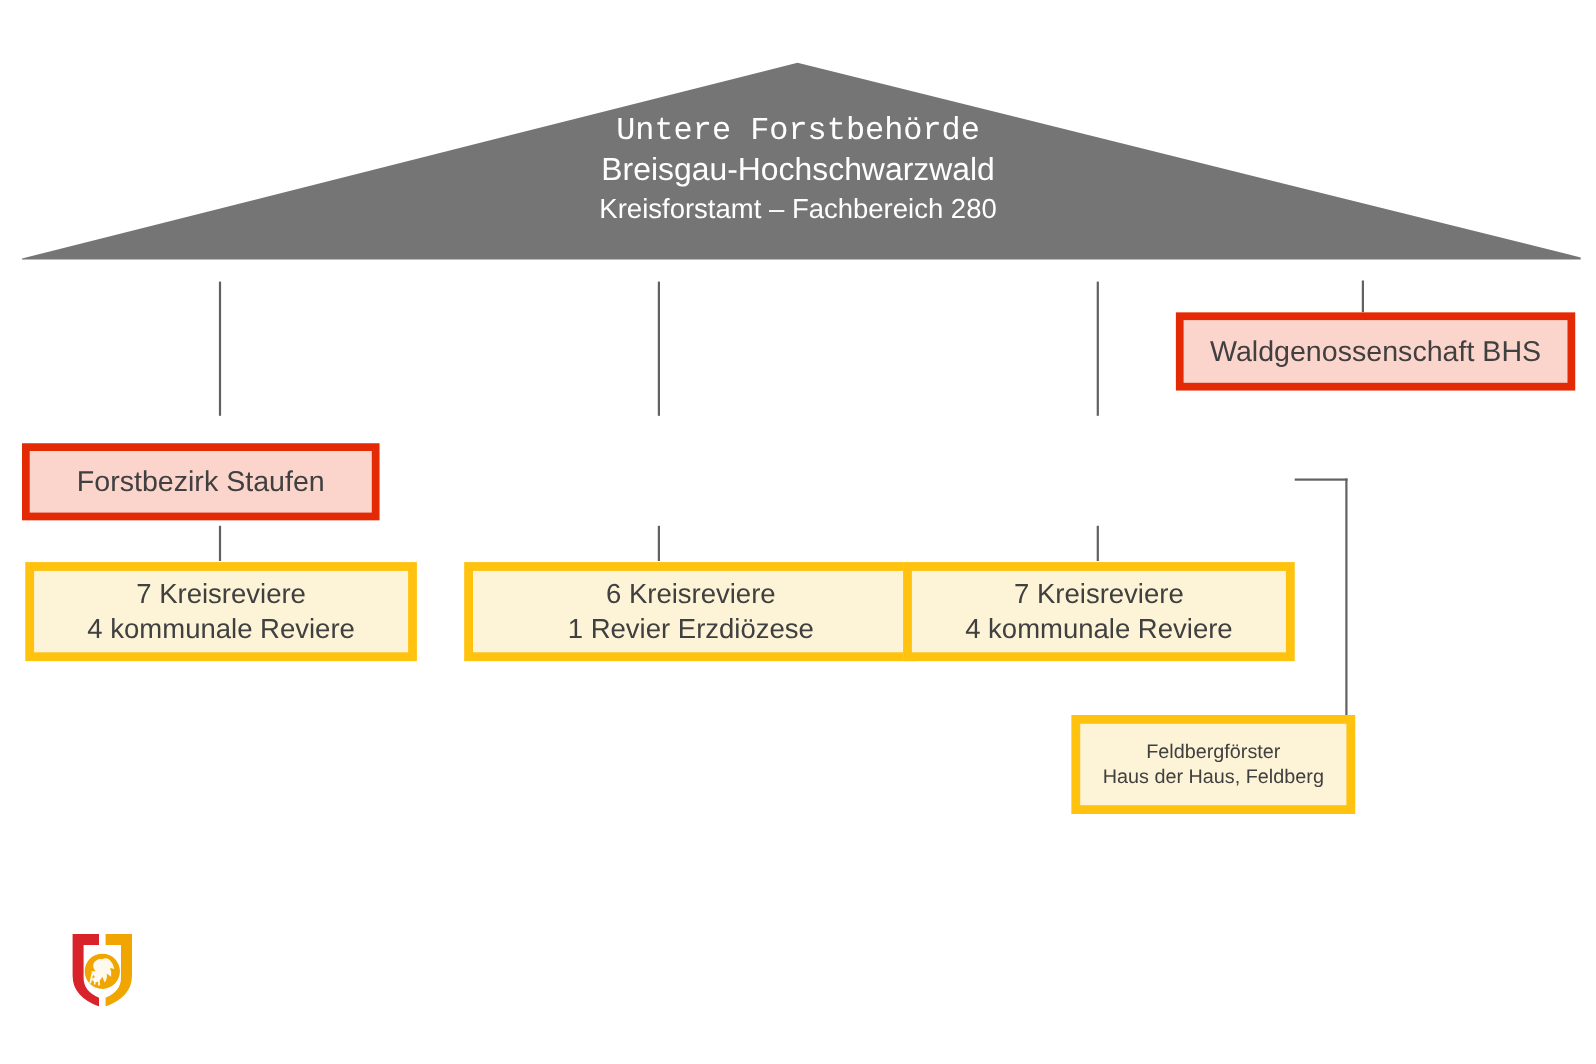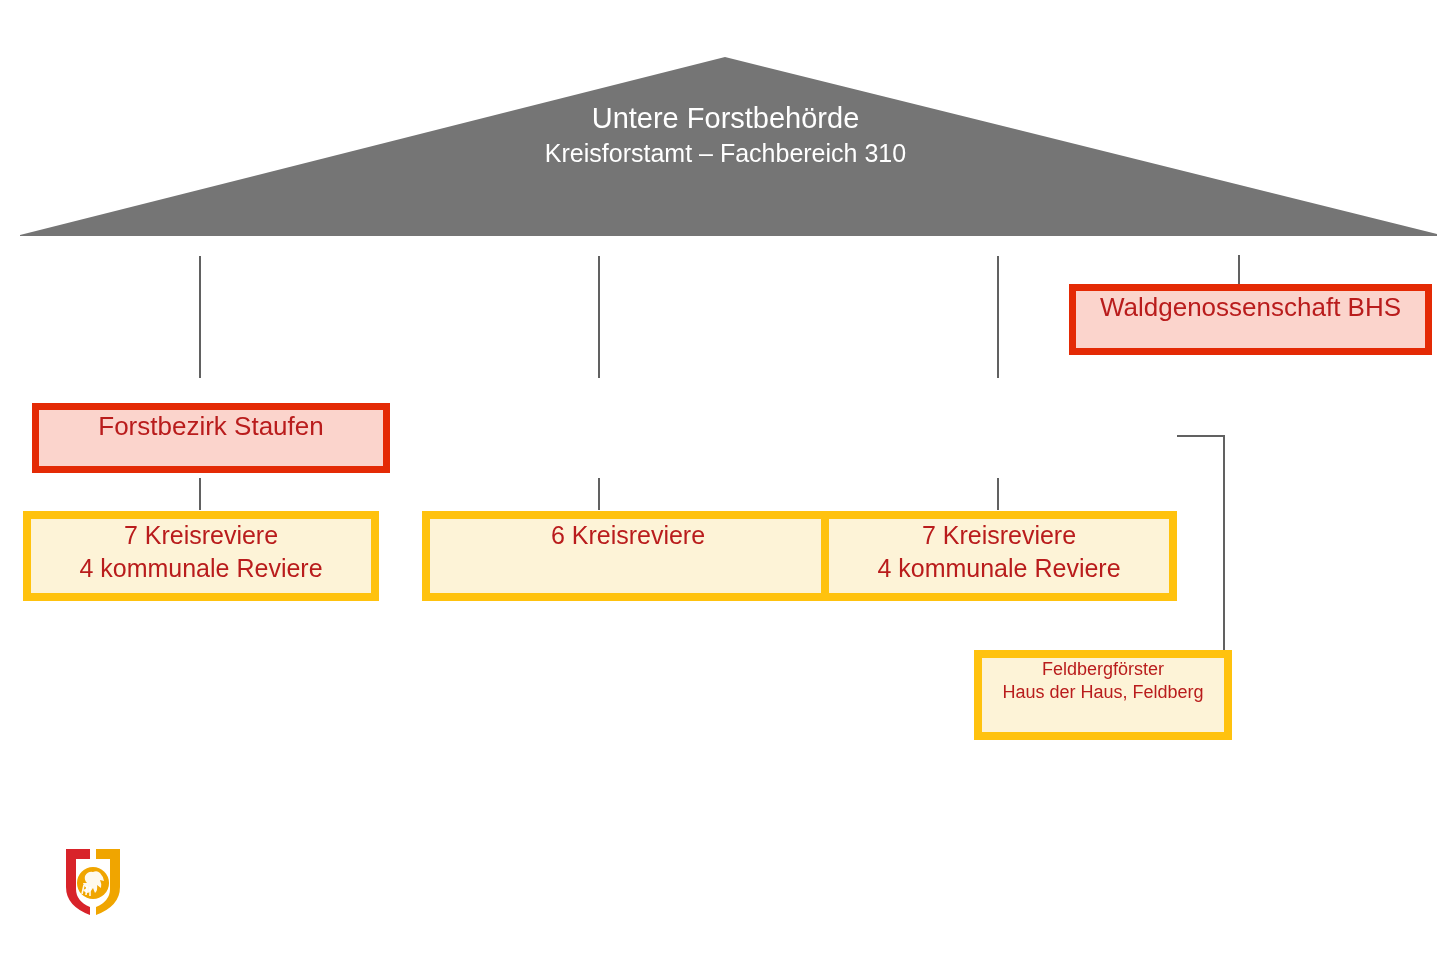--- a/index.html
+++ b/index.html
@@ -30,42 +30,42 @@
   .roof-label {
     position: absolute;
     left: 0;
     top: 100px;
     width: 1451px;
     text-align: center;
     color: #ffffff;
     line-height: 1.28;
     pointer-events: none;
   }
-  .roof-line-1 { font-size: 29px; }
+  .roof-line-1 { font-size: 29px; font-family: Liberation Mono, monospace; }
   .roof-line-2 { font-size: 29px; }
   .roof-line-3 { font-size: 25px; }
 
   
   .conn {
     position: absolute;
     background: #616161;
   }
   .conn-v { width: 2px; }
   .conn-h { height: 2px; }
 
   
   .node {
     position: absolute;
     box-sizing: border-box;
     display: flex;
     flex-direction: column;
     align-items: center;
-    justify-content: flex-start;
+    justify-content: center;
     text-align: center;
-    color: #b91c1c;
+    color: #404040;
   }
   .node-red {
     border: 7px solid #E42A05;
     background: #FBD4CC;
   }
   .node-yellow {
     border: 8px solid #FFC20E;
     background: #FDF3D7;
   }
   .node-line { line-height: 1.30; white-space: nowrap; }
@@ -97,44 +97,46 @@
 <body>
 
 <div id="canvas">
 
   <svg class="roof" viewBox="0 0 1451 240" preserveAspectRatio="none" aria-hidden="true">
     <polygon points="20,235 725,57 1437,234 1437,236 20,236" fill="#757575"></polygon>
   </svg>
 
   <div class="roof-label">
     <div class="roof-line-1">Untere Forstbehörde</div>
-    <div class="roof-line-3">Kreisforstamt – Fachbereich 310</div>
+    <div class="roof-line-2">Breisgau-Hochschwarzwald</div>
+    <div class="roof-line-3">Kreisforstamt – Fachbereich 280</div>
   </div>
 
   <div class="conn conn-v" style="left:199px; top:256px; height:122px;"></div>
   <div class="conn conn-v" style="left:598px; top:256px; height:122px;"></div>
   <div class="conn conn-v" style="left:997px; top:256px; height:122px;"></div>
   <div class="conn conn-v" style="left:1238px; top:255px; height:29px;"></div>
 
   <div class="node node-red" style="left:1069px; top:284px; width:363px; height:71px;">
     <div class="node-line fs-26">Waldgenossenschaft BHS</div>
   </div>
 
-  <div class="node node-red" style="left:20px; top:403px; width:358px; height:70px;margin-left:12px;">
+  <div class="node node-red" style="left:20px; top:403px; width:325px; height:70px;">
     <div class="node-line fs-26">Forstbezirk Staufen</div>
   </div>
   <div class="conn conn-v" style="left:199px; top:478px; height:32px;"></div>
   <div class="node node-yellow" style="left:23px; top:511px; width:356px; height:90px;">
     <div class="node-line fs-25">7 Kreisreviere</div>
     <div class="node-line fs-25">4 kommunale Reviere</div>
   </div>
 
   <div class="conn conn-v" style="left:598px; top:478px; height:32px;"></div>
   <div class="node node-yellow" style="left:422px; top:511px; width:412px; height:90px;">
     <div class="node-line fs-25">6 Kreisreviere</div>
+    <div class="node-line fs-25">1 Revier Erzdiözese</div>
   </div>
 
   <div class="conn conn-v" style="left:997px; top:478px; height:32px;"></div>
   <div class="node node-yellow" style="left:821px; top:511px; width:356px; height:90px;">
     <div class="node-line fs-25">7 Kreisreviere</div>
     <div class="node-line fs-25">4 kommunale Reviere</div>
   </div>
 
   <div class="conn conn-h" style="left:1177px; top:435px; width:48px;"></div>
   <div class="conn conn-v" style="left:1223px; top:435px; height:216px;"></div>

